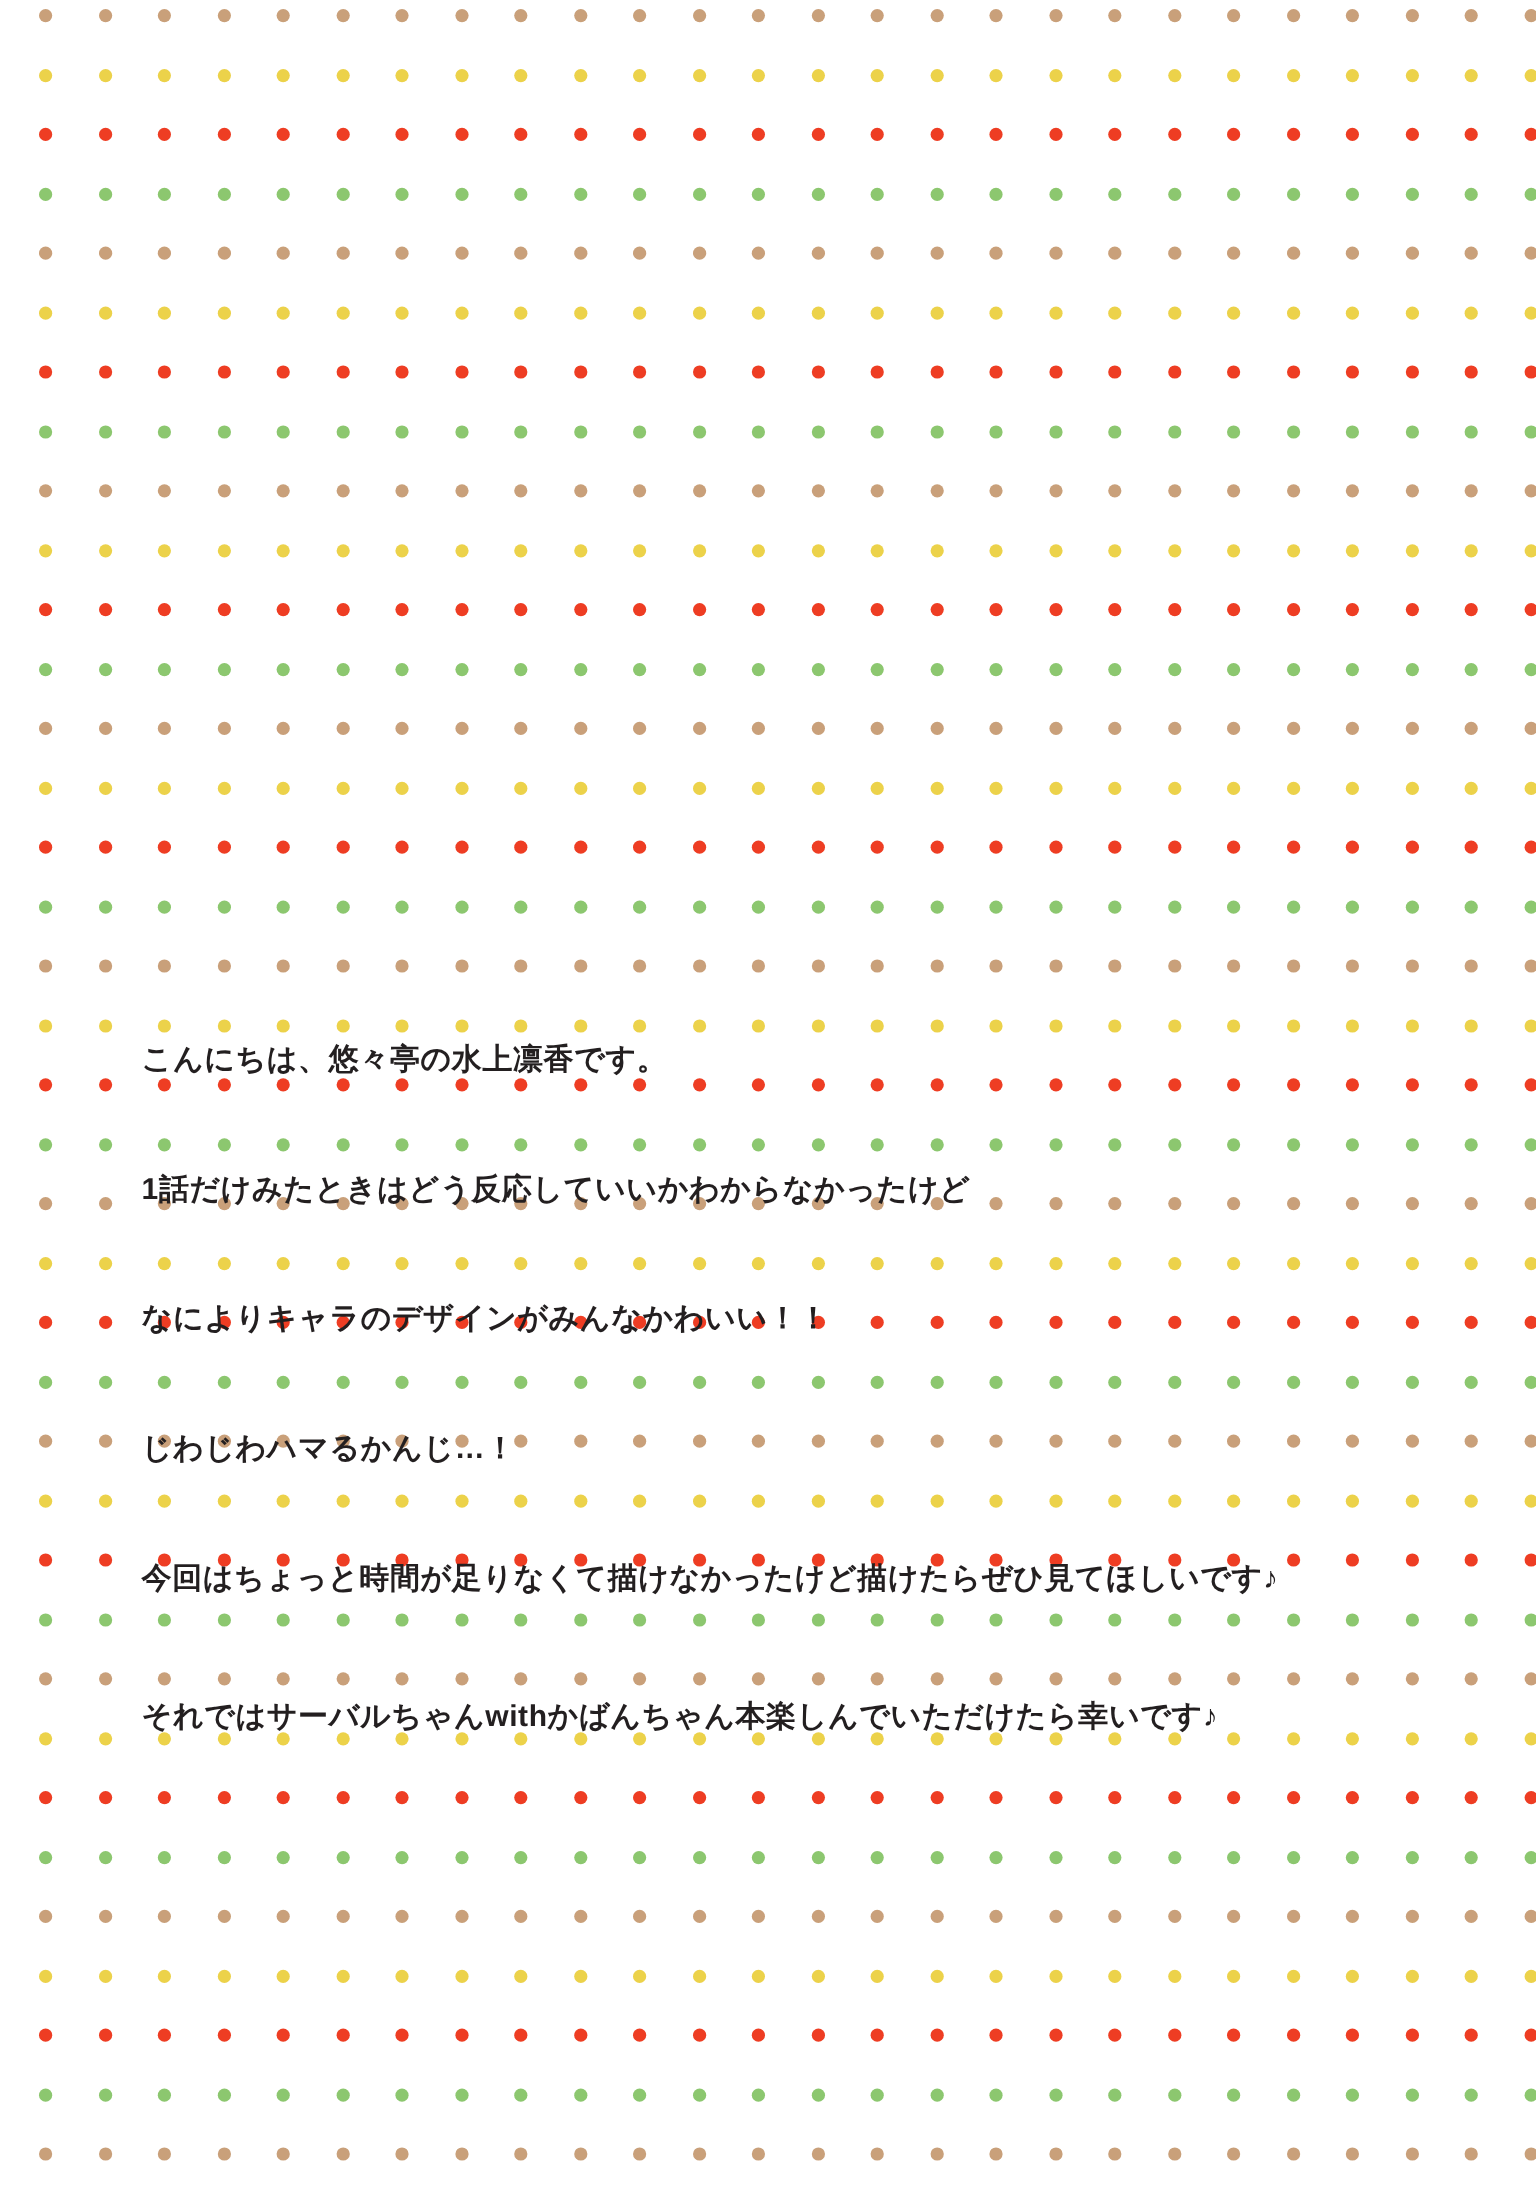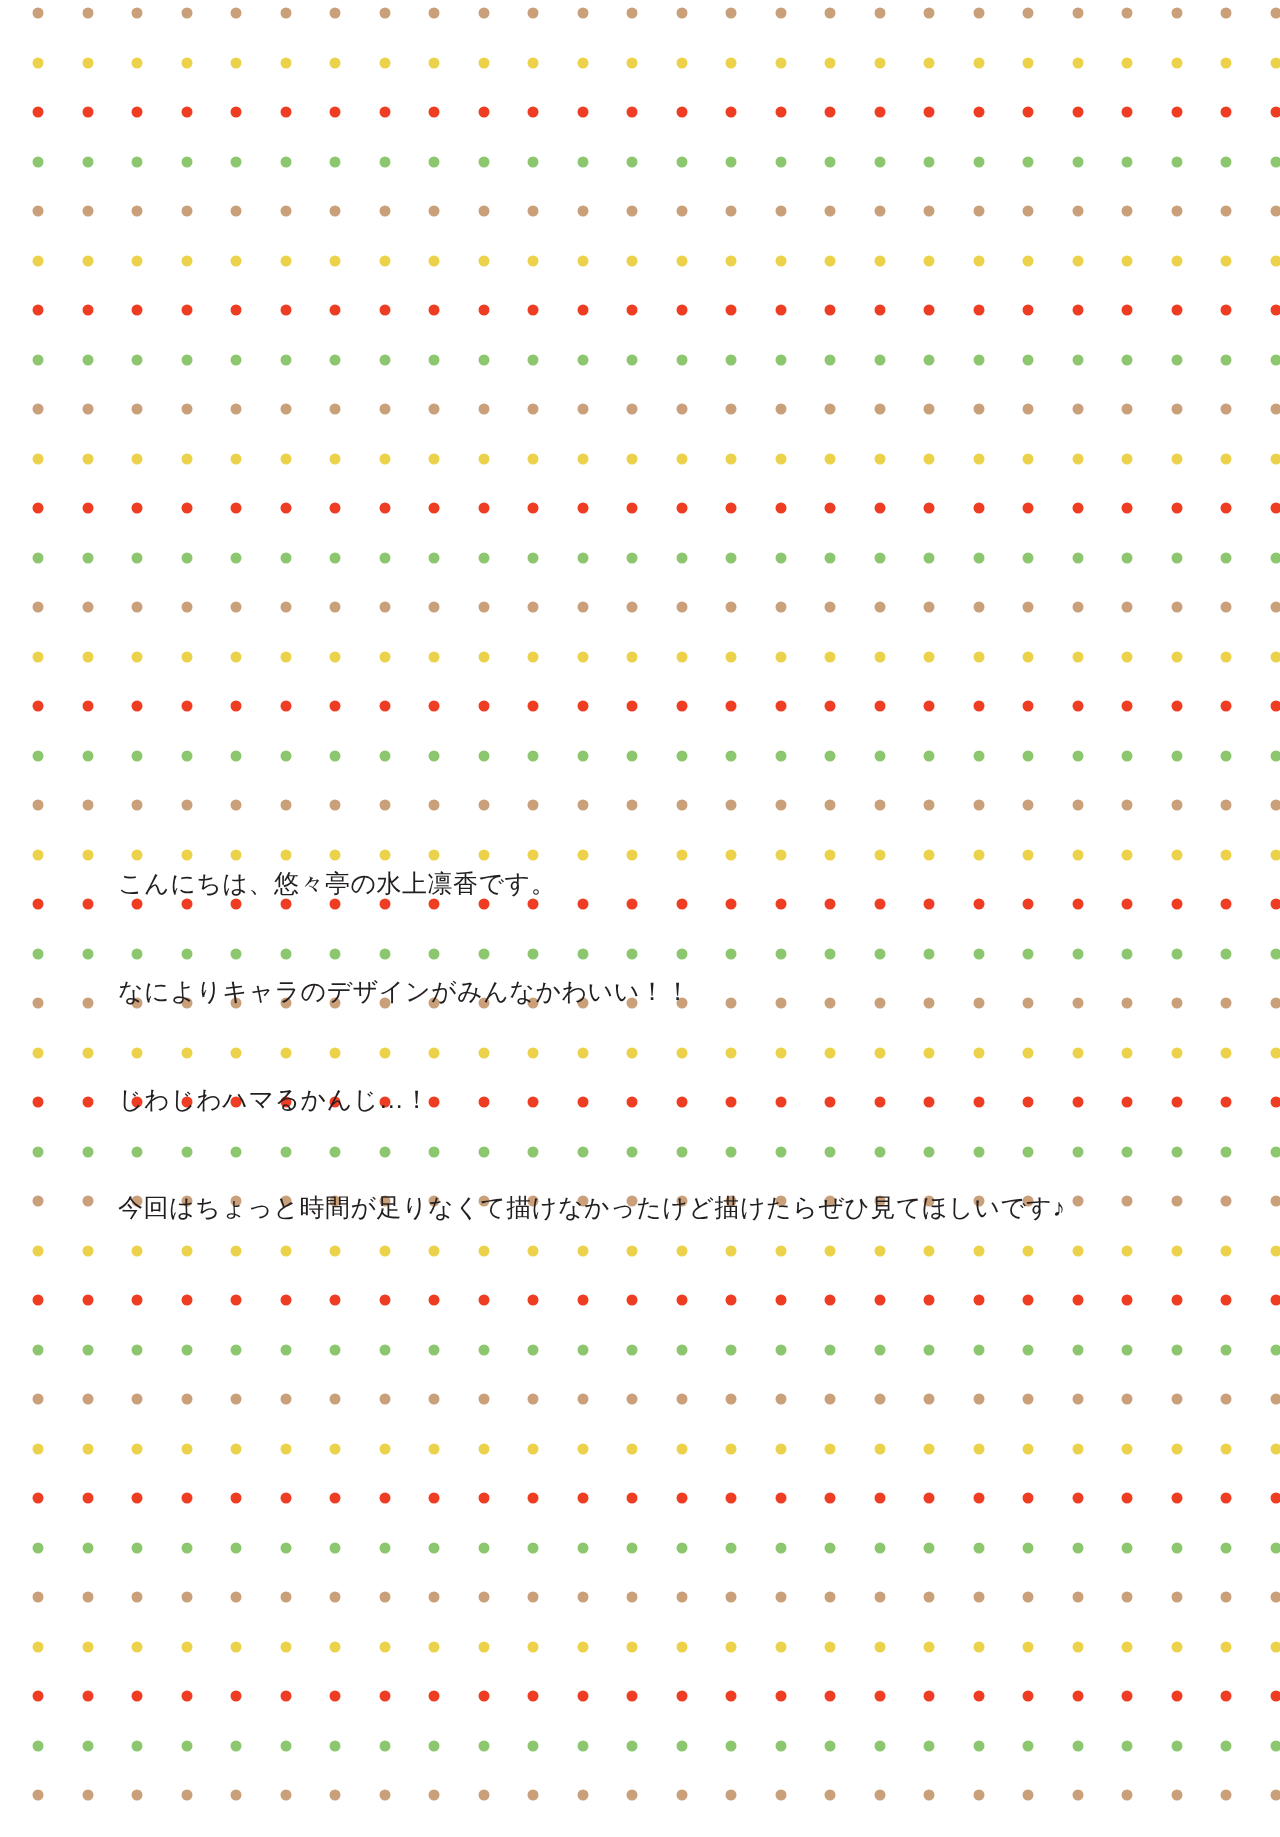--- a/index.html
+++ b/index.html
@@ -46,20 +46,21 @@
     left: 118px;
     color: #231f20;
     font-size: 25px;
     line-height: 36px;
     letter-spacing: 0.5px;
     white-space: pre;
   }
   .line {
     display: block;
     white-space: pre;
+    font-weight: bold;
   }
   #p-intro { top: 793px; }
   #p-season2 { top: 1088px; }
   #p-closing { top: 1340px; }
   #p-signature { top: 1412px; }
   .sig {
     font-size: 25px;
   }
 </style>
 </head>
@@ -1104,22 +1105,26 @@
         <span class="dot" style="left: 1226px; background: rgb(201, 160, 122);"></span>
         <span class="dot" style="left: 1275.5px; background: rgb(201, 160, 122);"></span>
       </div>
       <div class="dot-row" style="top: 1844.5px;"></div>
     </div>
 
   <div id="text-layer">
 
     <div class="para" id="p-intro">
       <span class="line">こんにちは、悠々亭の水上凛香です。</span>
+      <span class="line">1話だけみたときはどう反応していいかわからなかったけど</span>
       <span class="line">なによりキャラのデザインがみんなかわいい！！</span>
       <span class="line">じわじわハマるかんじ…！</span>
       <span class="line">今回はちょっと時間が足りなくて描けなかったけど描けたらぜひ見てほしいです♪</span>
     </div>
 
 
+    <div class="para" id="p-closing">
+      <span class="line">それではサーバルちゃんwithかばんちゃん本楽しんでいただけたら幸いです♪</span>
+    </div>
 
 
   </div>
 </div>
 
 </body></html>

